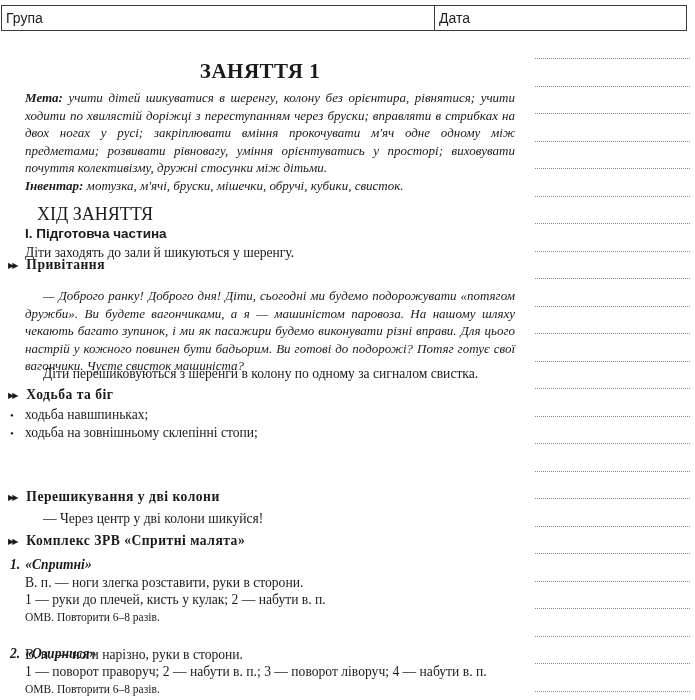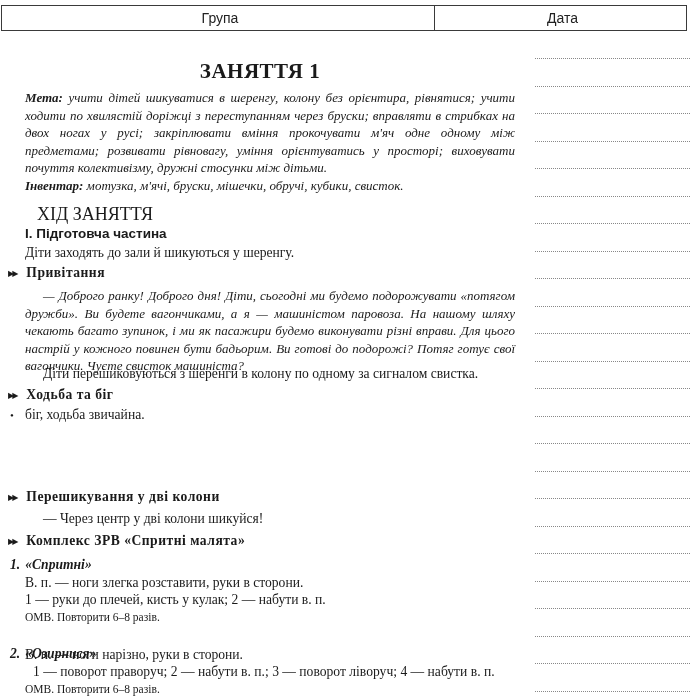--- a/index.html
+++ b/index.html
@@ -7,21 +7,21 @@
     width: 695px; height: 700px; overflow: hidden; position: relative;
     background: #ffffff; color: #1a1a1a;
     font-family: "DejaVu Serif", "Liberation Serif", serif;
   }
   .header-box {
     position: absolute; left: 1px; top: 5px; width: 686px; height: 26px;
     border: 1.5px solid #3a3a3a; box-sizing: border-box; display: flex;
   }
   .header-cell {
     font-family: "Liberation Sans", "DejaVu Sans", sans-serif;
-    font-size: 14px; line-height: 24px; padding-left: 4px; color: #222; text-align: center;
+    font-size: 14px; line-height: 24px; padding-left: 4px; color: #222;
   }
   .header-cell.group { width: 433px; border-right: 1.5px solid #3a3a3a; box-sizing: border-box; }
   .header-cell.date { flex: 1; }
 
   .notes { position: absolute; left: 535px; top: 0; width: 155px; height: 700px; }
   .note-line {
     position: absolute; left: 0; width: 155px; height: 0;
     border-top: 1.3px dotted #888;
   }
 
@@ -121,31 +121,32 @@
 
   <div class="block" style="top:89px;">
     <b>Мета:</b><span> учити дітей шикуватися в шеренгу, колону без орієнтира, рівнятися; учити ходити по хвилястій доріжці з переступанням через бруски; вправляти в стрибках на двох ногах у русі; закріплювати вміння прокочувати м'яч одне одному між предметами; розвивати рівновагу, уміння орієнтуватись у просторі; виховувати почуття колективізму, дружні стосунки між дітьми.</span><br>
     <b>Інвентар:</b><span> мотузка, м'ячі, бруски, мішечки, обручі, кубики, свисток.</span>
   </div>
 
   <div class="sans-cap" style="top:204px;">ХІД ЗАНЯТТЯ</div>
   <div class="sans-bold" style="top:226px;">І. Підготовча частина</div>
   <div class="line" style="top:245px;">Діти заходять до зали й шикуються у шеренгу.</div>
 
-  <div class="section" style="top:265px;">
+  <div class="section" style="top:257px;">
     <span class="marker">▶▶</span><span class="label">Привітання</span>
   </div>
   <div class="block indent" style="top:287px;">— Доброго ранку! Доброго дня! Діти, сьогодні ми будемо подорожувати «потягом дружби». Ви будете вагончиками, а я — машиністом паровоза. На нашому шляху чекають багато зупинок, і ми як пасажири будемо виконувати різні вправи. Для цього настрій у кожного повинен бути бадьорим. Ви готові до подорожі? Потяг готує свої вагончики. Чуєте свисток машиніста?</div>
   <div class="line indent" style="top:366px;">Діти перешиковуються з шеренги в колону по одному за сигналом свистка.</div>
 
   <div class="section" style="top:387px;">
     <span class="marker">▶▶</span><span class="label">Ходьба та біг</span>
   </div>
   <ul class="bullet-list" style="top:406px;">
-    <li><span class="dot">•</span><span>біг, ходьба звичайна.</span></li>
+    <li><span class="dot">•</span><span>ходьба навшпиньках;</span></li>
+    <li><span class="dot">•</span><span>ходьба на зовнішньому склепінні стопи;</span></li>
   </ul>
 
   <div class="section" style="top:489px;">
     <span class="marker">▶▶</span><span class="label">Перешикування у дві колони</span>
   </div>
   <div class="line indent" style="top:511px;">— Через центр у дві колони шикуйся!</div>
 
   <div class="section" style="top:533px;">
     <span class="marker">▶▶</span><span class="label">Комплекс ЗРВ «Спритні малята»</span>
   </div>
@@ -154,15 +155,15 @@
     <span class="num">1.</span><span>«Спритні»</span>
   </div>
   <div class="line" style="top:575px;">В. п. — ноги злегка розставити, руки в сторони.</div>
   <div class="line" style="top:592px;">1 — руки до плечей, кисть у кулак; 2 — набути в. п.</div>
   <div class="small" style="top:611px;">ОМВ. Повторити 6–8 разів.</div>
 
   <div class="ex-title" style="top:606px;margin-top:40px;">
     <span class="num">2.</span><span>«Озирнися»</span>
   </div>
   <div class="line" style="top:647px;">В. п. — ноги нарізно, руки в сторони.</div>
-  <div class="line" style="top:664px;margin-left:8px;">1 — поворот праворуч; 2 — набути в. п.; 3 — поворот ліворуч; 4 — набути в. п.</div>
+  <div class="line" style="top:664px;">1 — поворот праворуч; 2 — набути в. п.; 3 — поворот ліворуч; 4 — набути в. п.</div>
   <div class="small" style="top:683px;">ОМВ. Повторити 6–8 разів.</div>
 </div>
 
 </body></html>

